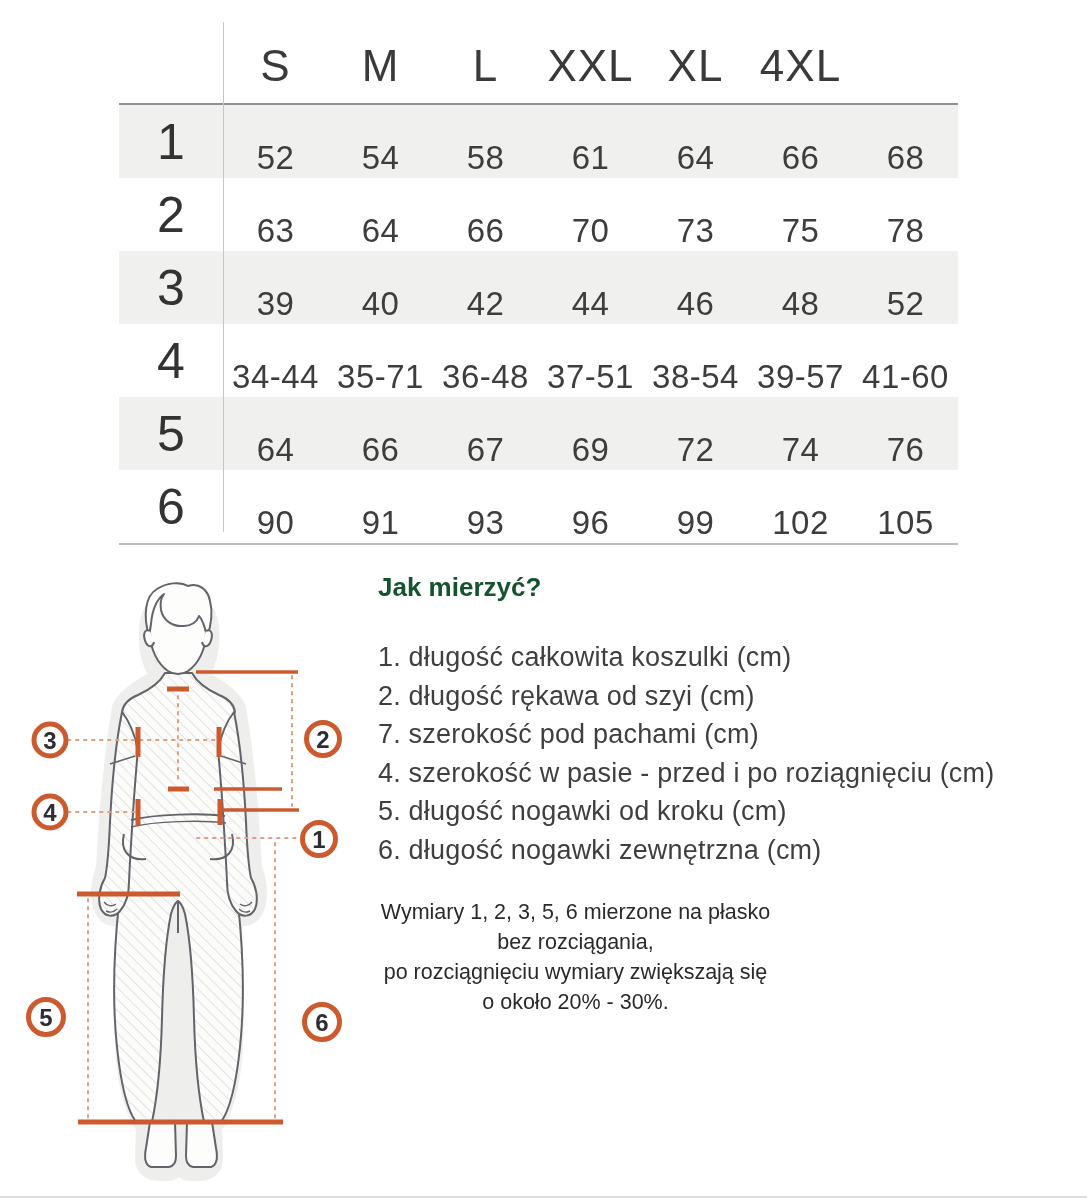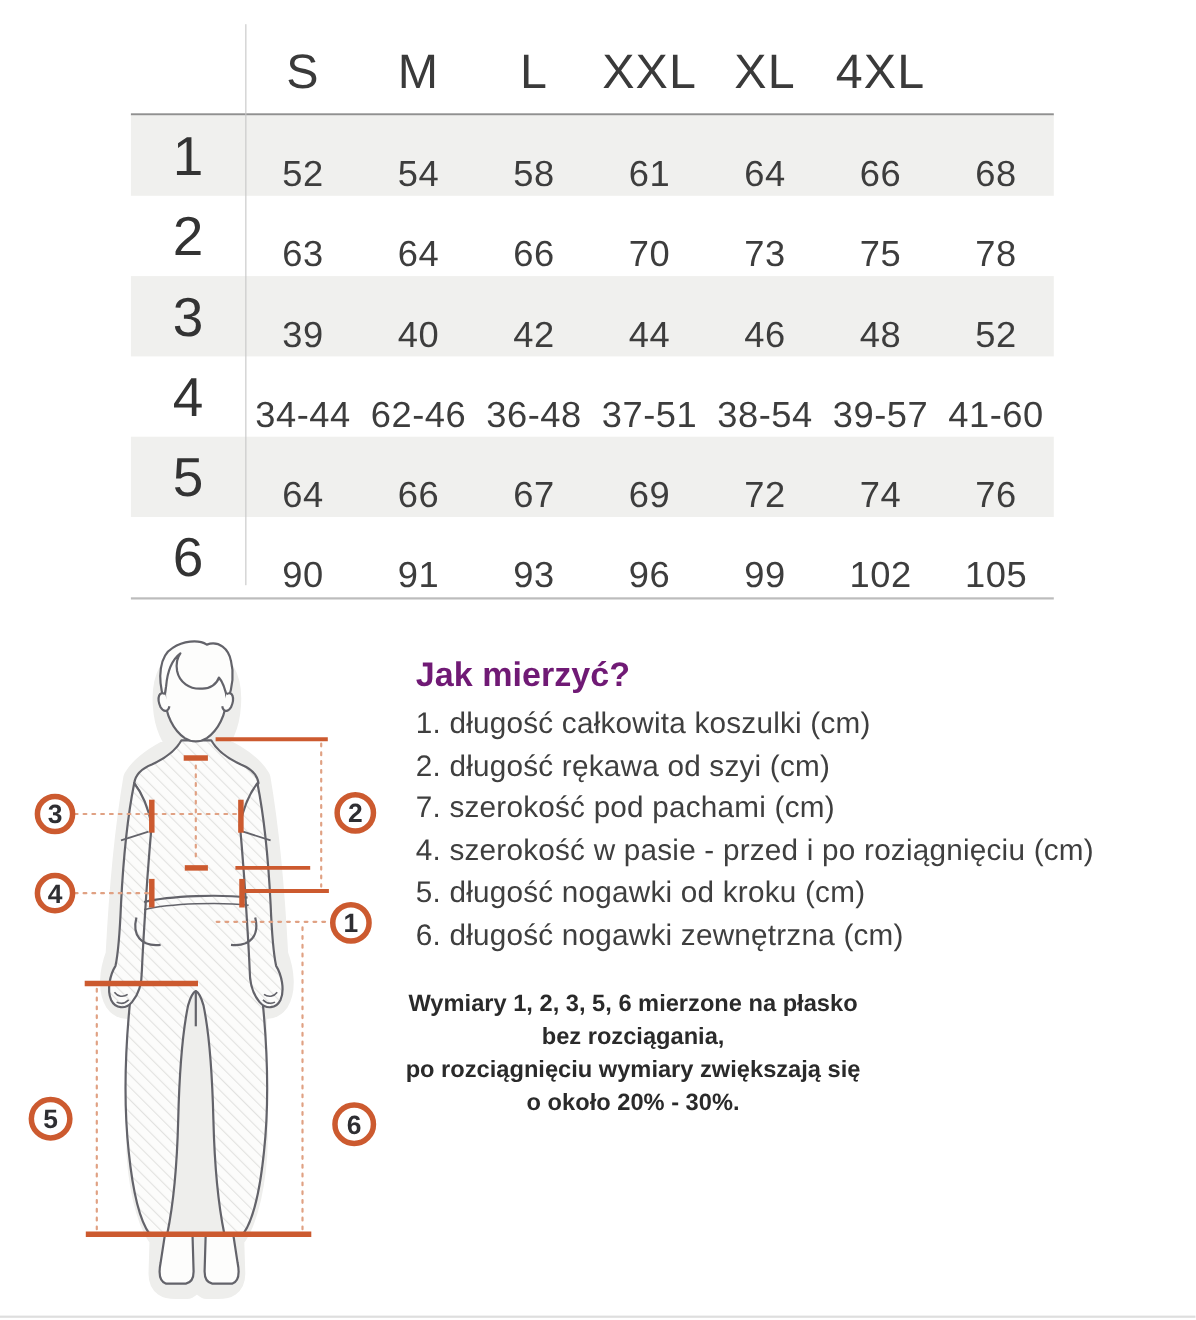--- a/index.html
+++ b/index.html
@@ -13,23 +13,23 @@
   .size-table { position: absolute; left: 119px; top: 22px; width: 839px; }
   .grid-row { display: grid; grid-template-columns: 104px repeat(7, 105px); align-items: center; text-align: center; }
   .header-row { height: 81px; font-size: 44px; font-weight: 300; color: #3a3a3a; letter-spacing: 1px; padding-top: 6px; }
   .rows { border-top: 2px solid #909090; border-bottom: 2px solid #bcbcbc; }
   .trow { height: 73px; }
   .trow:nth-child(odd) { background: #f0f0ee; }
   .rlabel { font-size: 50px; font-weight: 300; color: #333; }
   .tcell { font-size: 33px; font-weight: 300; letter-spacing: 0.5px; margin-top: 33px; }
   .vsep { position: absolute; left: 223px; top: 22px; width: 1px; height: 510px; background: #c6c6c6; }
   .figure-svg { position: absolute; left: 0; top: 552px; }
-  .howto-title { position: absolute; left: 378px; top: 596px; font-size: 31px; font-weight: bold; color: #701a75; }
+  .howto-title { position: absolute; left: 378px; top: 572px; font-size: 26px; font-weight: bold; color: #14532d; }
   .howto-list { position: absolute; left: 378px; top: 638px; font-size: 27px; color: #3f3f3f; line-height: 38.6px; letter-spacing: 0.2px; font-weight: 300; }
-  .howto-note { position: absolute; left: 363px; top: 897px; width: 425px; text-align: center; font-size: 21.5px; font-weight: bold; color: #2a2a2a; line-height: 30px; }
+  .howto-note { position: absolute; left: 363px; top: 897px; width: 425px; text-align: center; font-size: 21.5px; font-weight: normal; color: #2a2a2a; line-height: 30px; }
   .page-bottom-line { position: absolute; left: 0; top: 1196px; width: 1087px; height: 2px; background: #dedede; }
   .circle-num { font-family: "Liberation Sans", sans-serif; font-size: 24px; font-weight: bold; fill: #2e2e32; text-anchor: middle; }
 </style>
 </head>
 <body>
 
 <div class="size-table">
   <div class="grid-row header-row">
     <div></div>
 
@@ -67,21 +67,21 @@
         <div class="tcell">40</div>
         <div class="tcell">42</div>
         <div class="tcell">44</div>
         <div class="tcell">46</div>
         <div class="tcell">48</div>
         <div class="tcell">52</div>
       </div>
       <div class="grid-row trow">
         <div class="rlabel">4</div>
         <div class="tcell">34-44</div>
-        <div class="tcell">62-46</div>
+        <div class="tcell">35-71</div>
         <div class="tcell">36-48</div>
         <div class="tcell">37-51</div>
         <div class="tcell">38-54</div>
         <div class="tcell">39-57</div>
         <div class="tcell">41-60</div>
       </div>
       <div class="grid-row trow">
         <div class="rlabel">5</div>
         <div class="tcell">64</div>
         <div class="tcell">66</div>

